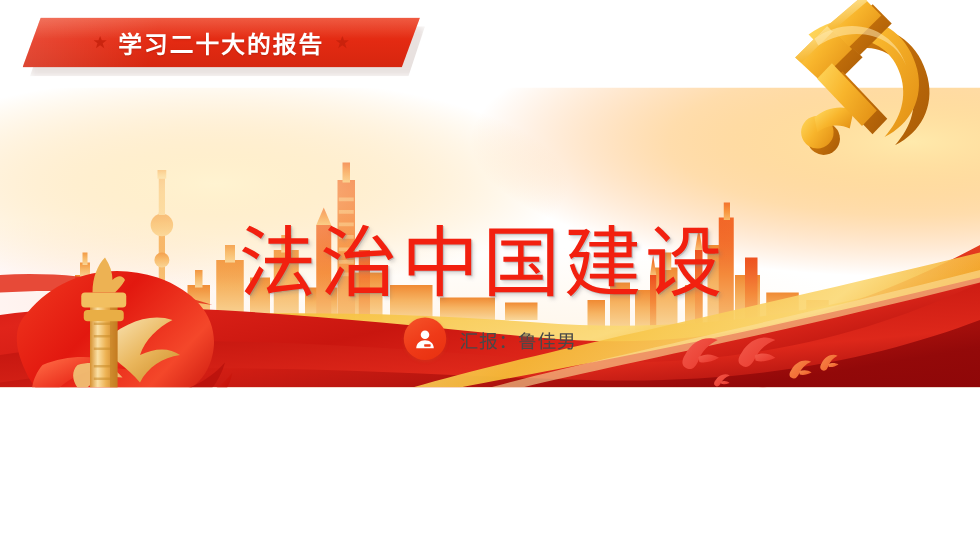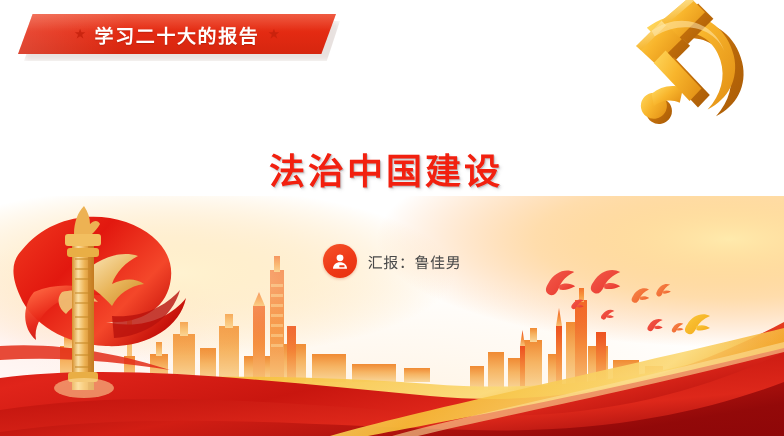--- a/index.html
+++ b/index.html
@@ -8,21 +8,21 @@
     padding: 0;
     background: #ffffff;
   }
   body {
     font-family: "Liberation Sans", "DejaVu Sans", sans-serif;
   }
 
   #slide {
     position: relative;
     width: 784px;
-    height: 436px;
+    height: 310px;
     overflow: hidden;
     background: #fef9c3;
     user-select: none;
   }
 
   
   .bg-wash {
     position: absolute;
     inset: 0;
     background:
@@ -101,36 +101,36 @@
     transform: rotate(-11deg);
   }
 
   
   .title {
     position: absolute;
     left: 0;
     right: 12px;
     top: 118px;
     text-align: center;
-    font-size: 36px;
-    font-weight: bold;
+    font-size: 62px;
+    font-weight: normal;
     letter-spacing: 3px;
     color: #f2200f;
     text-shadow:
       1px 1px 0 rgba(120,118,125,0.30),
       2px 2px 3px rgba(120,118,125,0.26);
     white-space: nowrap;
   }
 
   
   .meta-row {
     position: absolute;
     left: 0;
     right: 0;
-    top: 244px;
+    top: 254px;
     display: flex;
     justify-content: center;
     align-items: center;
     gap: 60px;
   }
   .meta-item {
     display: flex;
     align-items: center;
     gap: 11px;
   }

